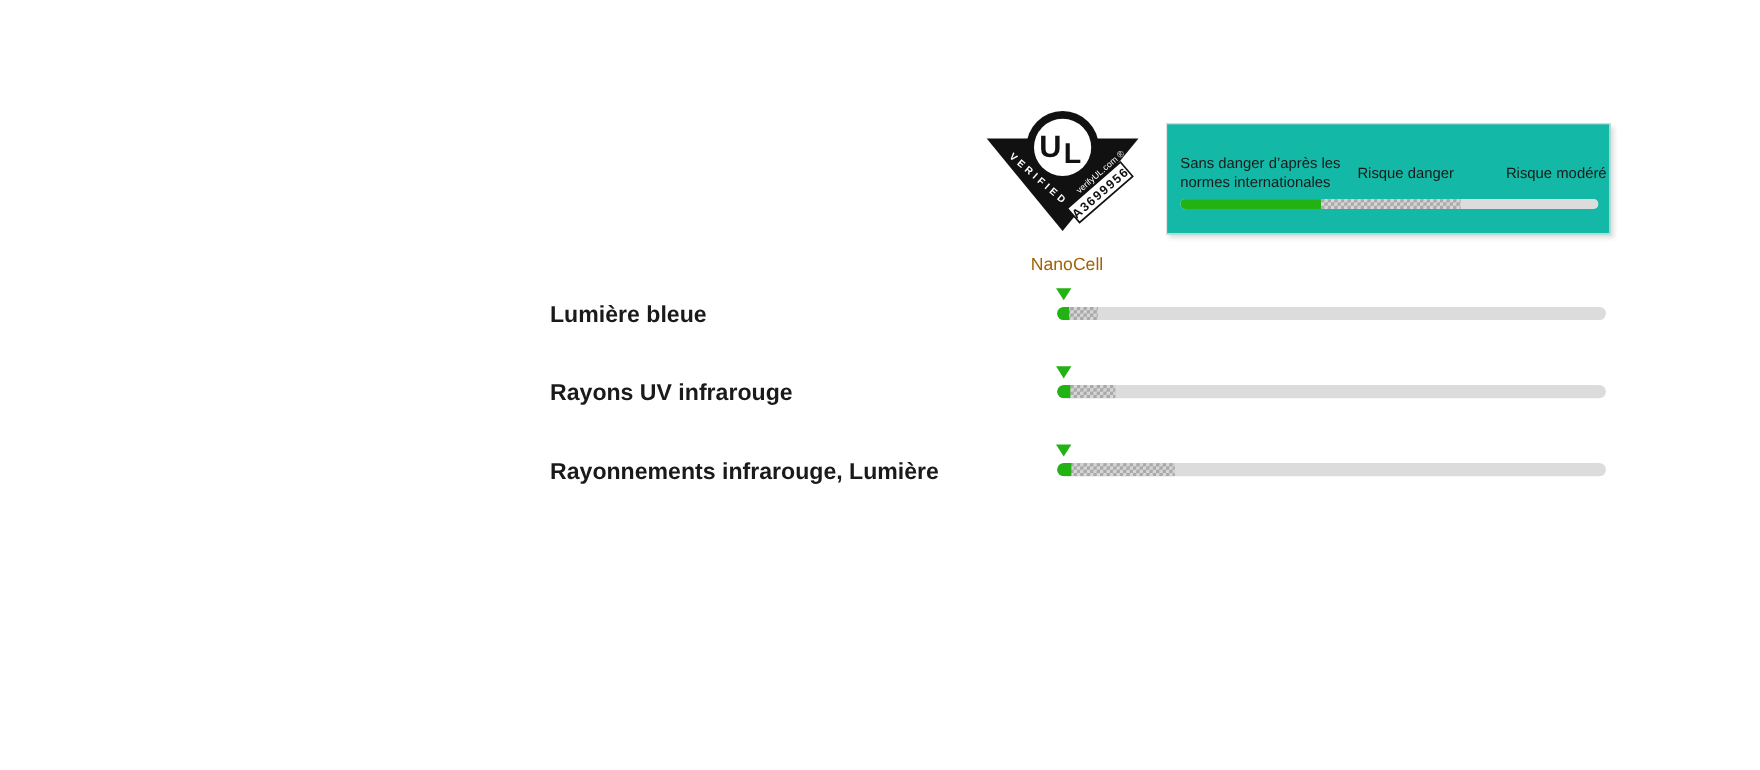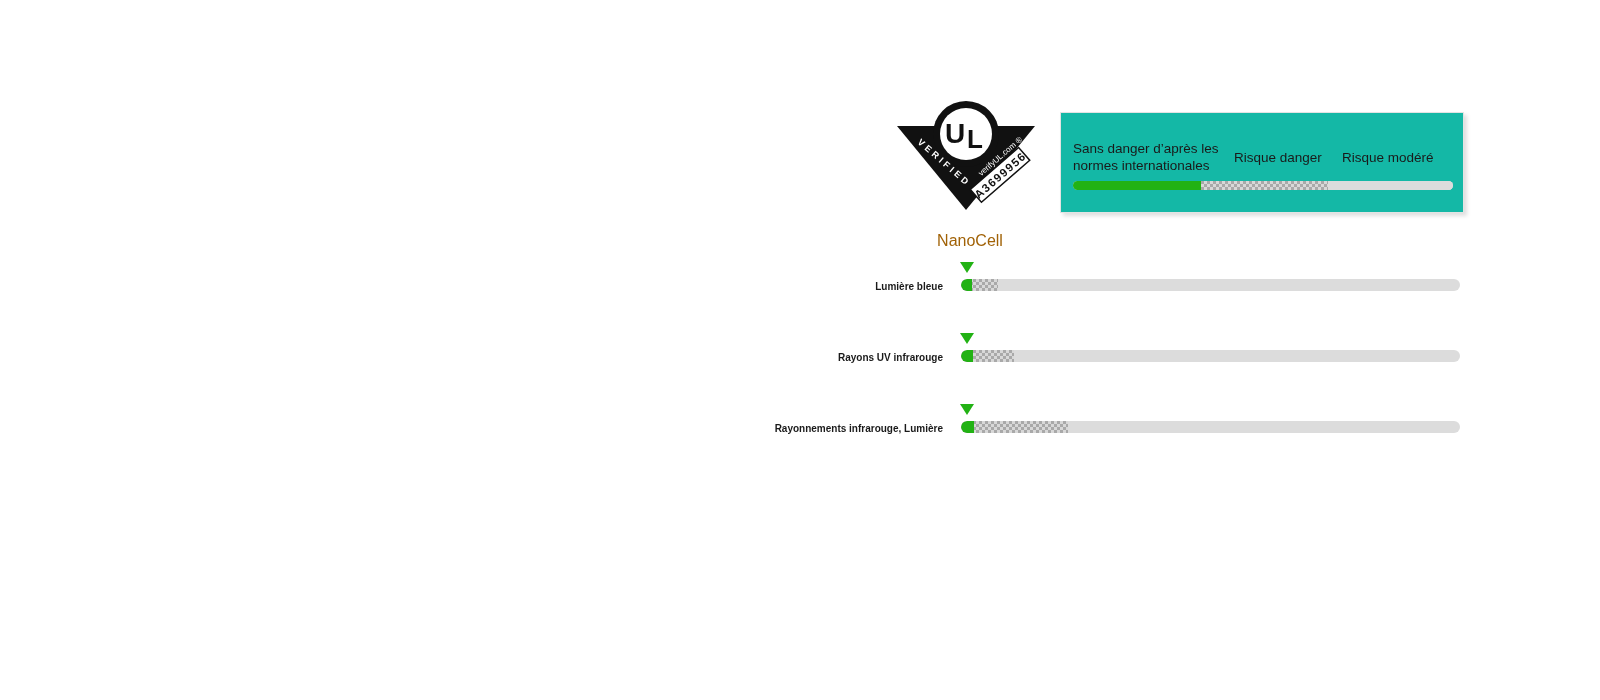--- a/index.html
+++ b/index.html
@@ -46,21 +46,21 @@
   }
   .legend-label {
     position: absolute;
     font-size: 13.5px;
     line-height: 16.5px;
     color: #1a1a1a;
     font-family: "Liberation Sans", sans-serif;
   }
   .legend-label.l0 { left: 0px;   top: 0px;  width: 150px; }
   .legend-label.l1 { left: 161px; top: 9px;  width: 120px; }
-  .legend-label.l2 { left: 269px; top: 9px;  width: 130px; }
+  .legend-label.l2 { left: 296px; top: 9px;  width: 130px; }
 
   .legend-bar {
     position: absolute;
     left: 12px;
     top: 68px;
     width: 380px;
     height: 9px;
     border-radius: 4.5px;
     overflow: hidden;
     background: #dcdcdc;
@@ -109,22 +109,21 @@
   }
   .row-label {
     position: absolute;
     right: 1600px;
     width: 0;
   }
   .row-label-text {
     position: absolute;
     left: 500px;
     width: 443px;
-    text-align: right;
-    font-size: 10px;
+    font-size: 21px;
     font-weight: bold;
     color: #1a1a1a;
     line-height: 20px;
     font-family: "Liberation Sans", sans-serif;
   }
 
   .track {
     position: absolute;
     left: 961px;
     width: 499px;

